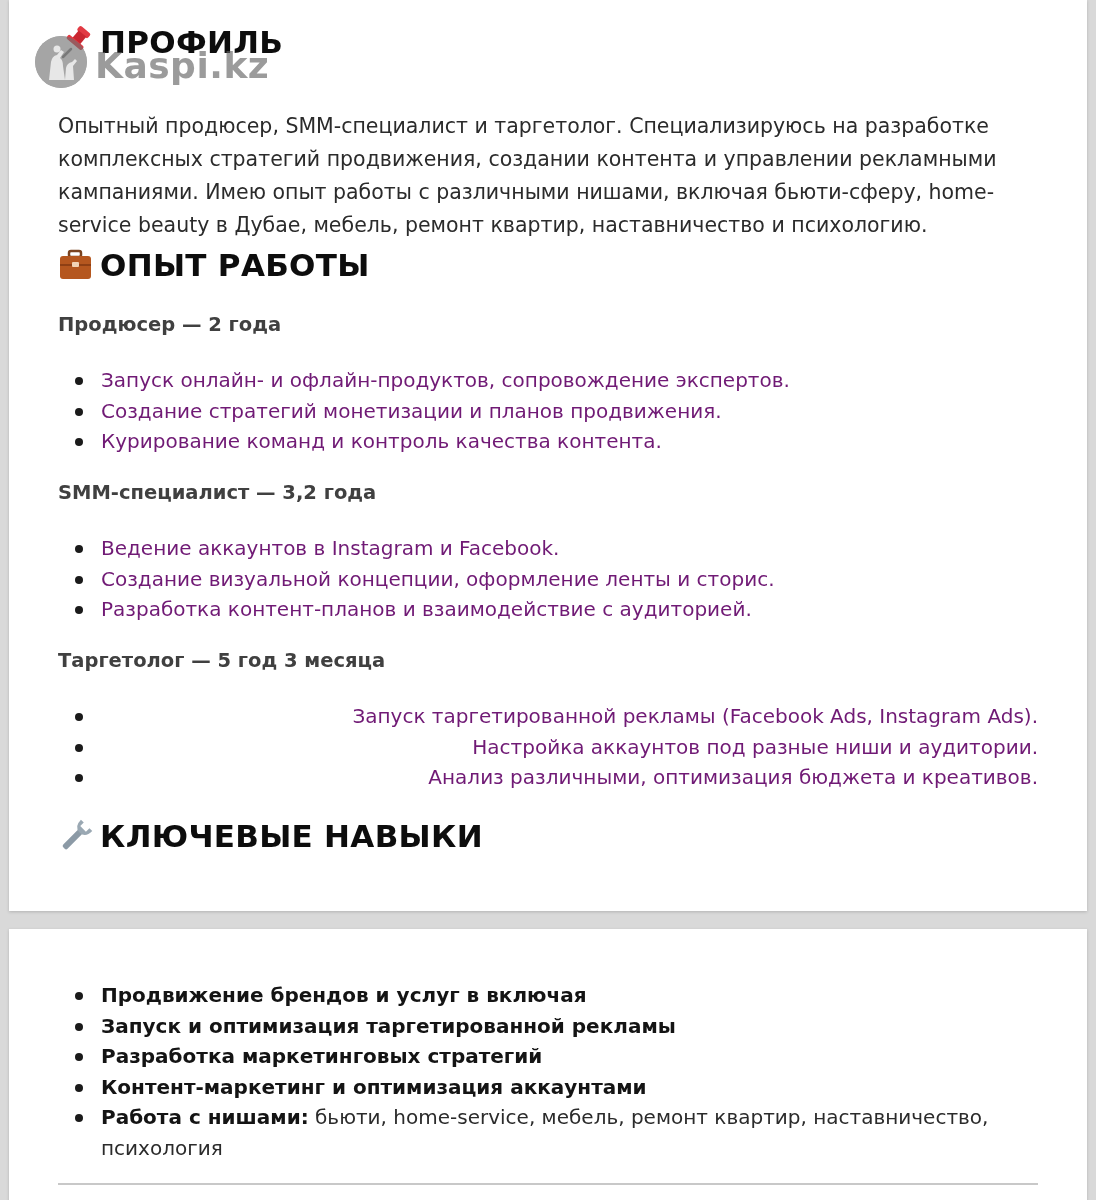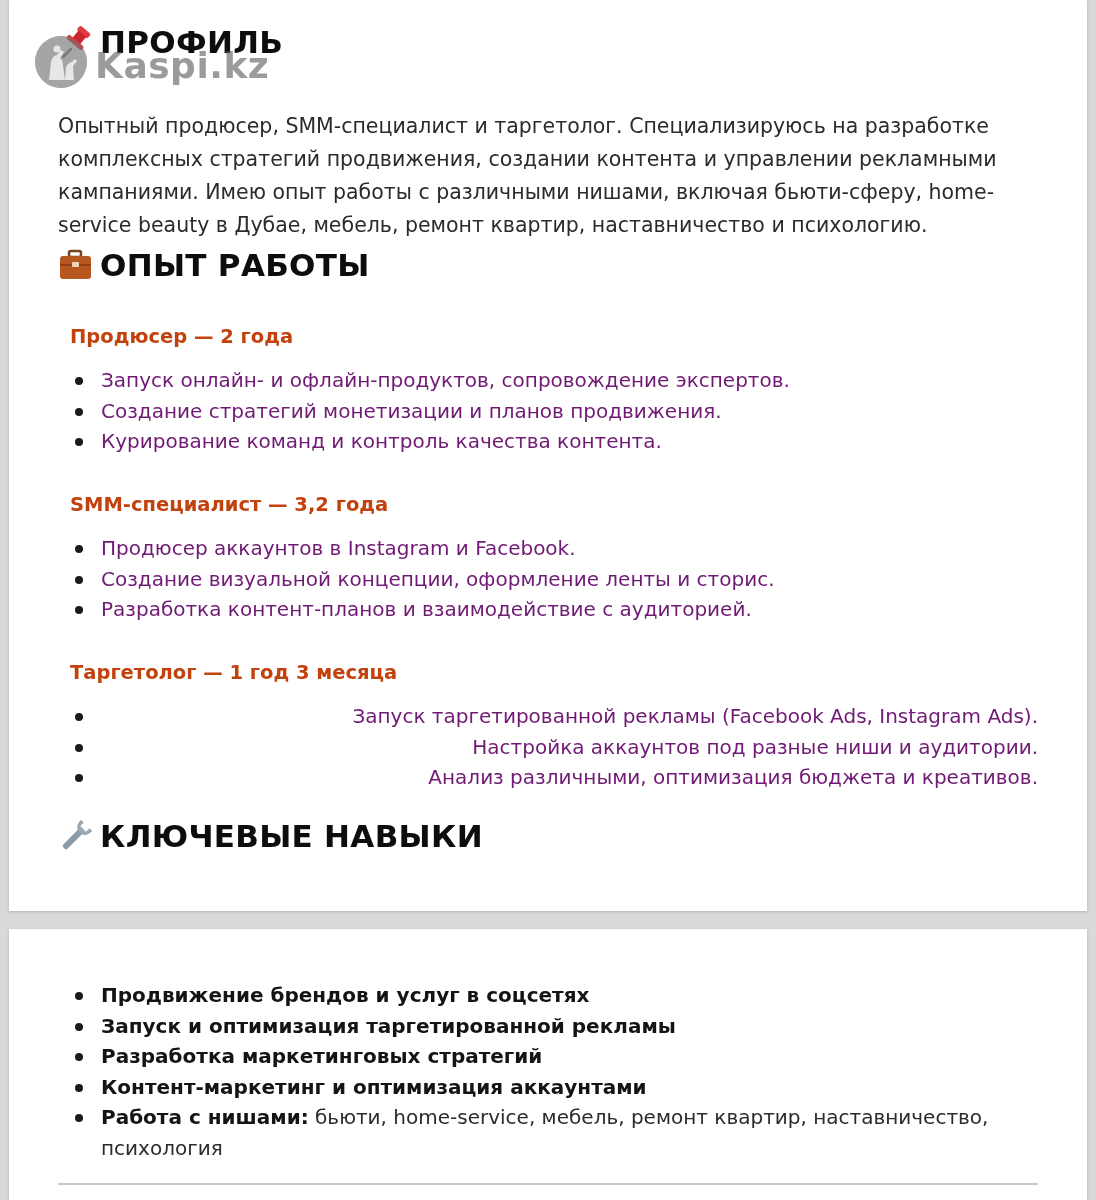--- a/index.html
+++ b/index.html
@@ -54,24 +54,24 @@
       flex: 0 0 36px;
     }
     .icon svg { position: absolute; left: 0; top: 0; }
     p.summary {
       margin: 0;
       font-size: 20.5px;
       line-height: 33px;
       color: #2b2b2b;
     }
     h3 {
-      margin: 12px;
+      margin: 0;
       font-size: 19.5px;
       font-weight: bold;
-      color: #c2410c;
+      color: #404040;
       line-height: 1.2;
     }
     ul {
       margin: 0;
       padding: 0;
       list-style: none;
     }
     ul li {
       position: relative;
       padding-left: 43px;
@@ -193,28 +193,28 @@
       <li>Создание стратегий монетизации и планов продвижения.</li>
       <li>Курирование команд и контроль качества контента.</li>
     </ul>
   </div>
 
   <div class="content" style="top: 481px;">
     <h3>SMM-специалист — 3,2 года</h3>
   </div>
   <div class="content" style="top: 533px;">
     <ul>
-      <li>Продюсер аккаунтов в Instagram и Facebook.</li>
+      <li>Ведение аккаунтов в Instagram и Facebook.</li>
       <li>Создание визуальной концепции, оформление ленты и сторис.</li>
       <li>Разработка контент-планов и взаимодействие с аудиторией.</li>
     </ul>
   </div>
 
   <div class="content" style="top: 649px;">
-    <h3>Таргетолог — 1 год 3 месяца</h3>
+    <h3>Таргетолог — 5 год 3 месяца</h3>
   </div>
   <div class="content" style="top: 701px; text-align: right;">
     <ul>
       <li>Запуск таргетированной рекламы (Facebook Ads, Instagram Ads).</li>
       <li>Настройка аккаунтов под разные ниши и аудитории.</li>
       <li>Анализ различными, оптимизация бюджета и креативов.</li>
     </ul>
   </div>
 
   <div class="content" style="top: 819px;">
@@ -228,21 +228,21 @@
         </svg>
       </span>
       <span>КЛЮЧЕВЫЕ НАВЫКИ</span>
     </h2>
   </div>
 </div>
 
 <div class="page page-2">
   <div class="content" style="top: 51px;">
     <ul class="skills">
-      <li>Продвижение брендов и услуг в соцсетях</li>
+      <li>Продвижение брендов и услуг в включая</li>
       <li>Запуск и оптимизация таргетированной рекламы</li>
       <li>Разработка маркетинговых стратегий</li>
       <li>Контент-маркетинг и оптимизация аккаунтами</li>
       <li><span>Работа с нишами:</span><span class="plain"> бьюти, home-service, мебель, ремонт квартир, наставничество, психология</span></li>
     </ul>
   </div>
   <div class="divider"></div>
 </div>
 
 </body></html>

